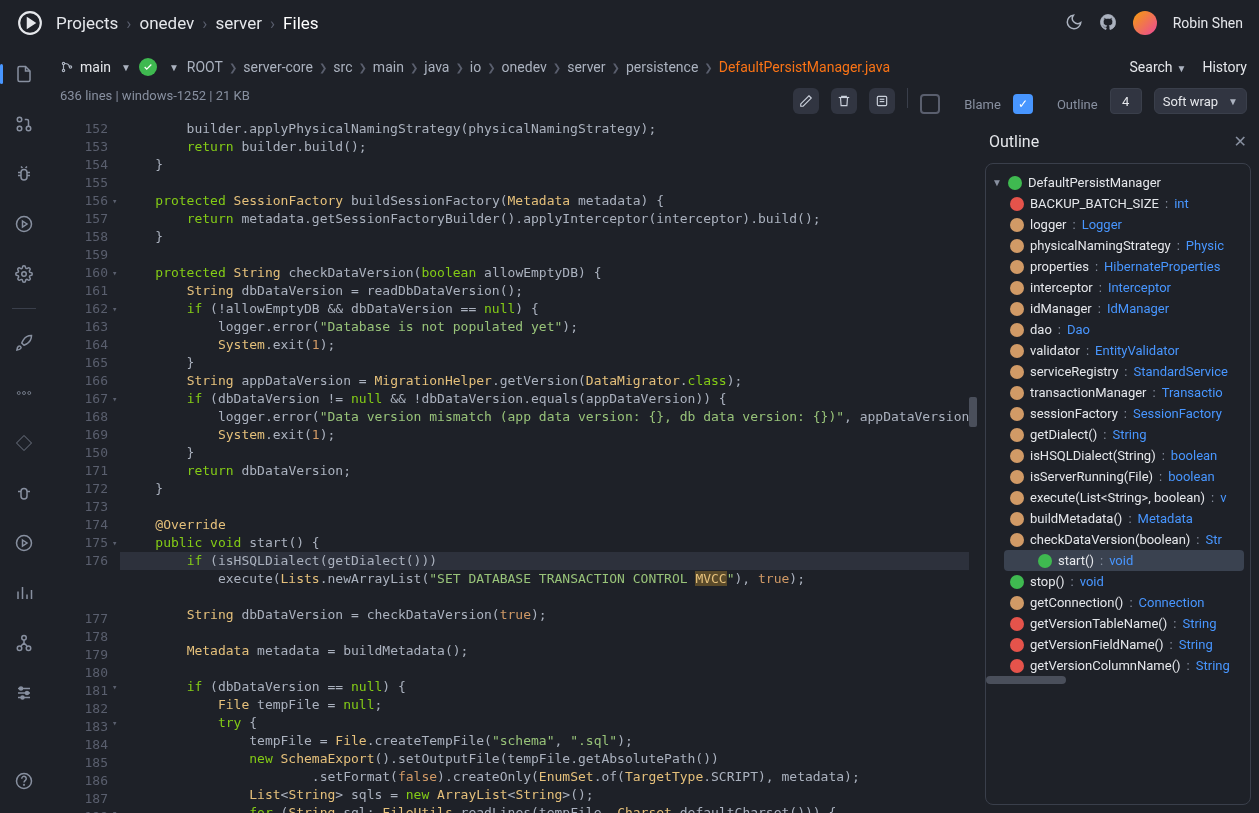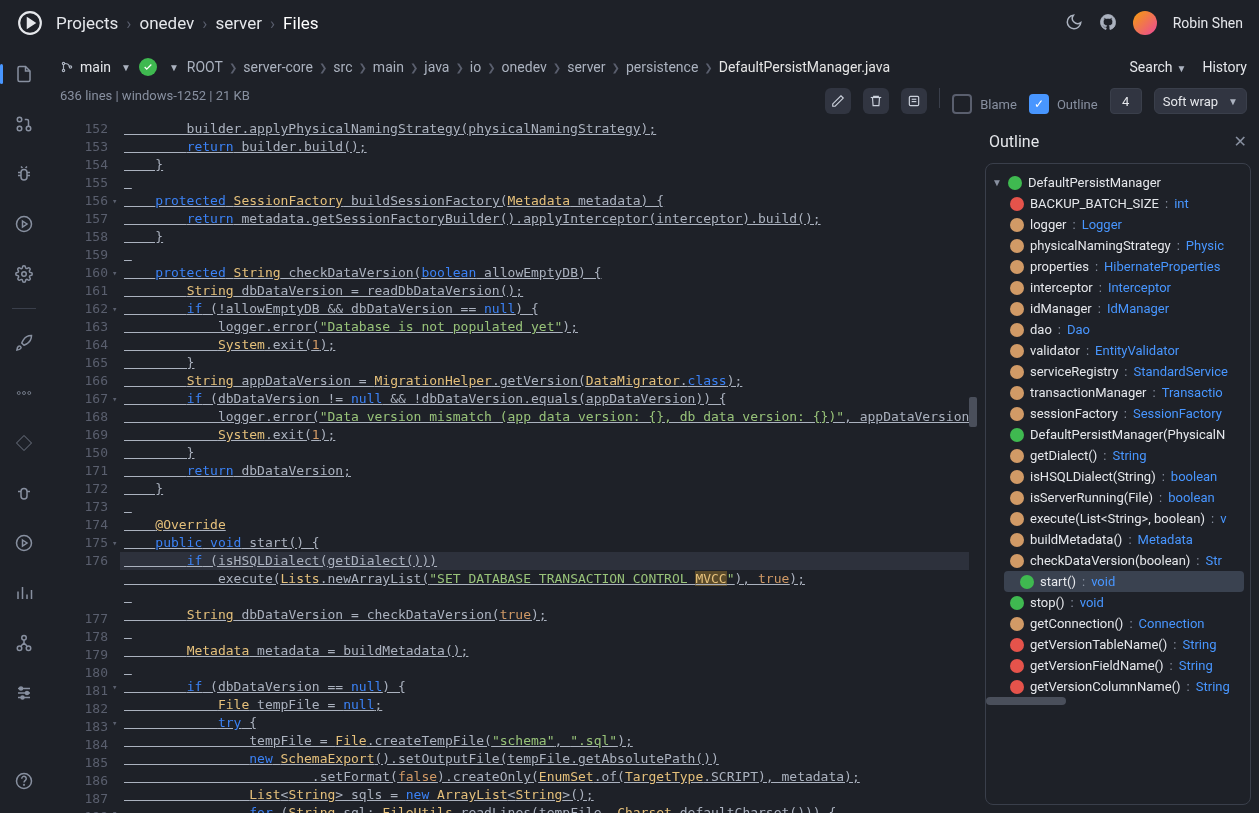--- a/index.html
+++ b/index.html
@@ -123,21 +123,21 @@
 .path-crumb {
   display: flex;
   align-items: center;
   gap: 6px;
   font-size: 14px;
   flex: 1;
   min-width: 0;
   overflow: hidden;
 }
 .path-crumb .seg { color: #abb2bf; }
-.path-crumb .seg.last { color: #e5e5e5; }
+.path-crumb .seg.last { color: #f97316; }
 .path-crumb .chev { color: #5a5f6e; font-size: 10px; }
 .toolbar-right {
   display: flex;
   align-items: center;
   gap: 16px;
 }
 .toolbar-link { color: #e5e7eb; font-size: 14px; }
 .chev-down { font-size: 10px; color: #abb2bf; margin-left: 4px; }
 
 .meta-bar {
@@ -155,21 +155,21 @@
   border-radius: 6px;
   background: #313541;
   display: flex;
   align-items: center;
   justify-content: center;
 }
 .mini-btn svg { stroke: #cbd1dc; }
 .toggle-group {
   display: flex;
   align-items: center;
-  gap: 8px;
+  gap: 24px;
 }
 .switch {
   width: 20px;
   height: 20px;
   border-radius: 4px;
   border: 2px solid #5a5f6e;
 }
 .switch.on {
   background: #4896ff;
   border-color: #4896ff;
@@ -234,39 +234,38 @@
   width: 8px;
   color: #5a5f6e;
   font-size: 9px;
 }
 .code-lines {
   flex: 1;
   white-space: pre;
   position: relative;
   min-width: 0;
   overflow: hidden;
-  text-decoration: underline;
 }
 .code-line { height: 18px; padding-left: 4px; }
 .code-line.hl { background: #2d313c; }
 .minimap {
   width: 8px;
   background: #1e2128;
   position: relative;
 }
 .minimap-thumb {
   position: absolute;
   top: 40%;
   width: 8px;
   height: 30px;
   background: #4a4f5b;
   border-radius: 2px;
 }
 
-.kw { color: #3b82f6; }
+.kw { color: #84cc16; }
 .ty { color: #e5c07b; }
 .st { color: #98c379; }
 .bo { color: #d19a66; }
 .mh { color: #e5c07b; background: #5a4a2a; }
 .an { color: #e5c07b; }
 
 .outline-pane {
   width: 282px;
   display: flex;
   flex-direction: column;
@@ -298,21 +297,21 @@
   padding: 3px 6px 3px 12px;
   font-size: 13px;
   white-space: nowrap;
   min-width: 0;
 }
 .outline-item.root { padding-left: 6px; }
 .outline-item.selected {
   background: #3a4250;
   border-radius: 4px;
   margin: 0 6px;
-  padding-left: 16px;
+  padding-left: 34px;
   align-items: flex-end;
 }
 .outline-item .name { color: #e5e7eb; }
 .outline-item .type { color: #4896ff; }
 .outline-item .punct { color: #8890a0; }
 .outline-caret { color: #8890a0; font-size: 10px; }
 .sym-badge {
   width: 14px;
   height: 14px;
   border-radius: 50%;
@@ -718,24 +717,20 @@
                 <span class="punct"> : </span>
                 <span class="type">Transactio</span>
               </div>
               <div class="outline-item">
                 <span class="sym-badge sym-y"></span>
                 <span class="name">sessionFactory</span>
                 <span class="punct"> : </span>
                 <span class="type">SessionFactory</span>
               </div>
               <div class="outline-item">
-                <span class="sym-badge sym-g"></span>
-                <span class="name">DefaultPersistManager(PhysicalN</span>
-              </div>
-              <div class="outline-item">
                 <span class="sym-badge sym-y"></span>
                 <span class="name">getDialect()</span>
                 <span class="punct"> : </span>
                 <span class="type">String</span>
               </div>
               <div class="outline-item">
                 <span class="sym-badge sym-y"></span>
                 <span class="name">isHSQLDialect(String)</span>
                 <span class="punct"> : </span>
                 <span class="type">boolean</span>

